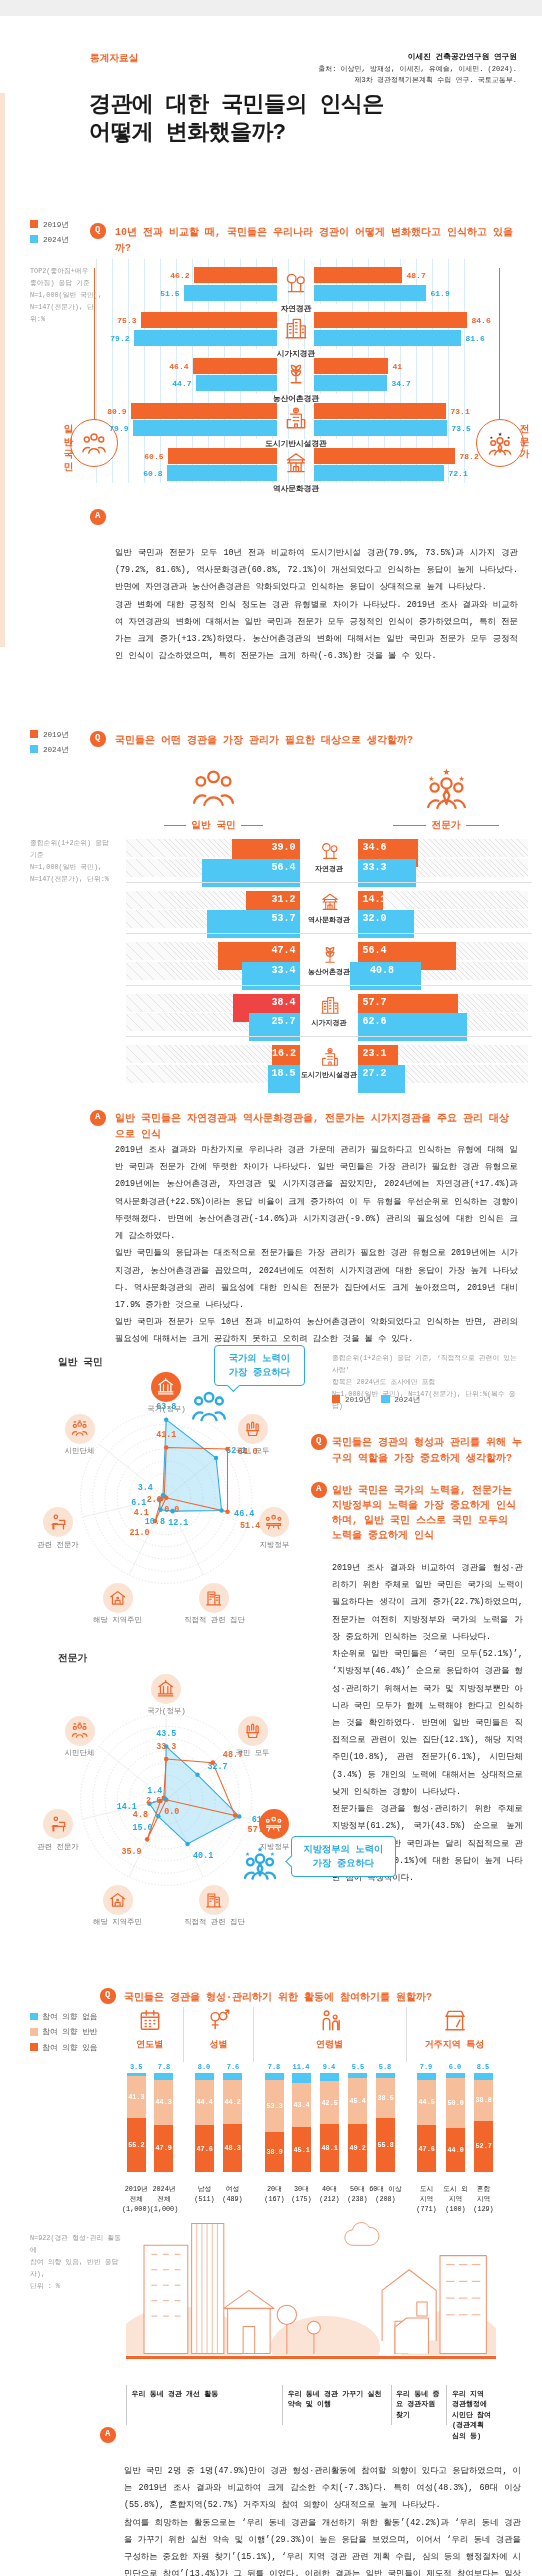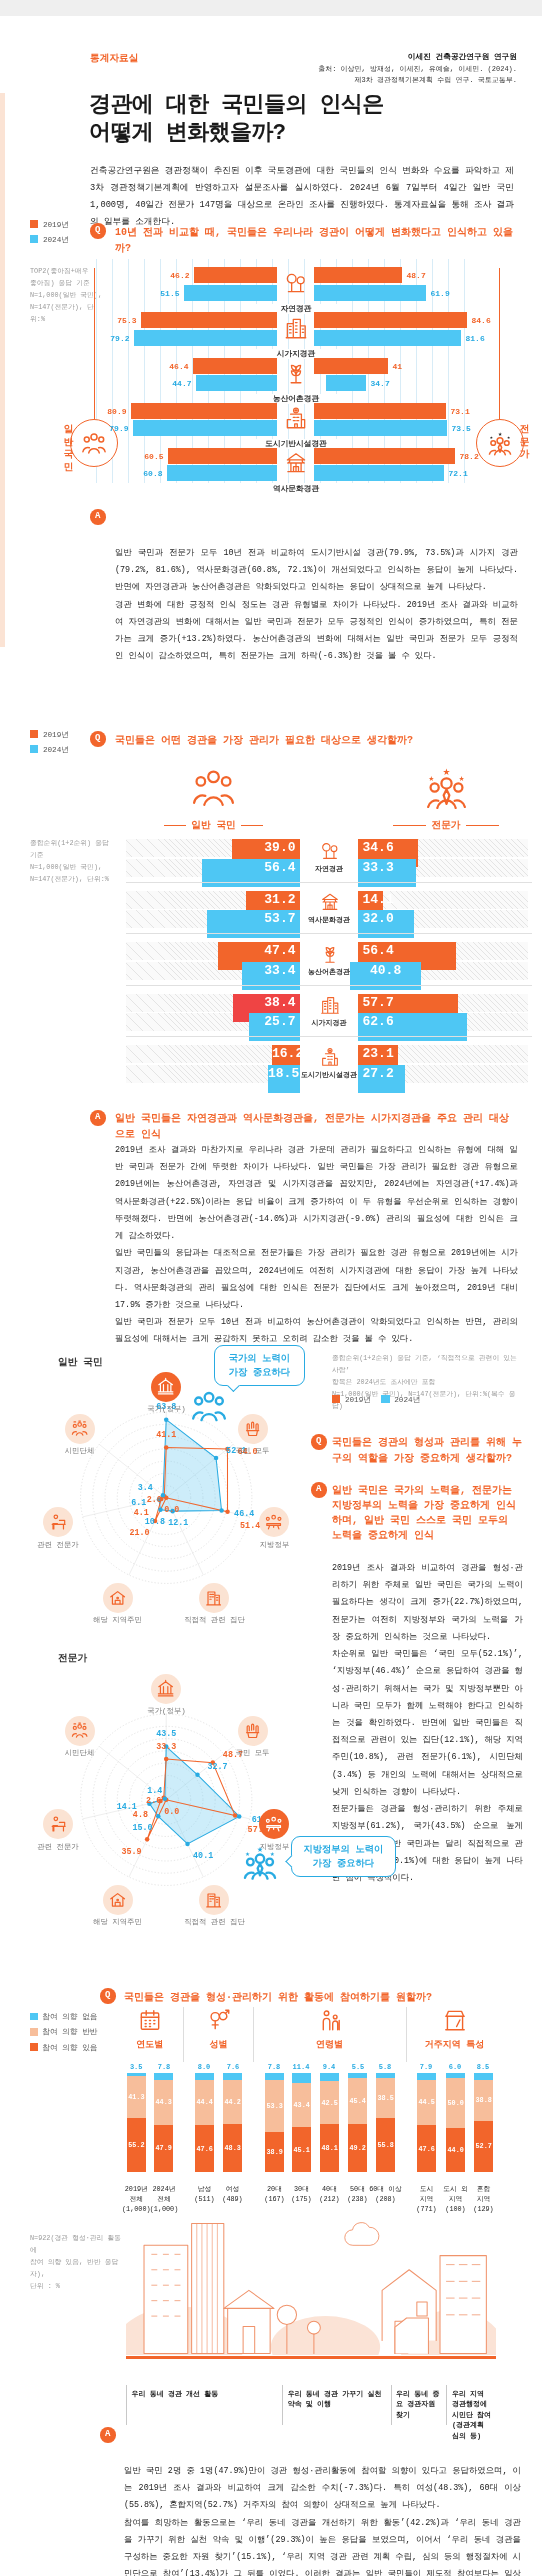--- a/index.html
+++ b/index.html
@@ -35,31 +35,31 @@
            display:flex;align-items:center;justify-content:center;}
   .pintxt{position:absolute;top:165px;width:11px;font-size:9.7px;font-weight:bold;color:#F2652B;line-height:1.3;
           word-break:break-all;text-align:center;}
   
   #c2head{position:absolute;left:0;top:747px;width:543px;height:64px;}
   .c2g{position:absolute;text-align:center;color:#F2652B;}
   .c2gl{display:flex;align-items:center;font-weight:bold;font-size:9.7px;margin-top:3.9px;}
   .c2gl .ln{flex:1;height:0.6px;background:#F2652B;margin:0 5.2px;}
   #chart2{position:absolute;left:126px;top:818px;width:406px;height:261px;}
   .track{position:absolute;height:18px;background:repeating-linear-gradient(45deg,#e4e4e4 0 0.6px,#fafafa 0.6px 3.9px);}
-  .nb{position:absolute;height:28px;line-height:18px;color:#fff;font-weight:bold;font-size:13px;box-sizing:border-box;}
+  .nb{position:absolute;height:28px;line-height:18px;color:#fff;font-weight:bold;font-size:10px;box-sizing:border-box;}
   .sep{position:absolute;left:0;width:406px;height:0.6px;background:#e0e0e0;}
   .c2icon{position:absolute;left:189px;width:30px;text-align:center;}
   .c2label{position:absolute;left:169px;width:68px;text-align:center;font-size:7px;font-weight:bold;color:#333;}
   
   .radarwrap{position:absolute;left:29px;width:277px;height:287px;}
   .ricon{position:absolute;width:30px;height:30px;border-radius:50%;background:#FBE3D3;color:#F2652B;
          display:flex;align-items:center;justify-content:center;}
   .ricon.hl{background:#F2652B;color:#fff;}
   .rlabel{position:absolute;width:77px;text-align:center;font-size:7.4px;color:#777;}
-  .callout{position:absolute;border:1.3px solid #29ABE2;border-radius:9px;background:#fff;color:#29ABE2;
+  .callout{position:absolute;border:1.3px solid #29ABE2;border-radius:4px;background:#fff;color:#29ABE2;
            font-weight:bold;font-size:9.3px;text-align:center;padding:5.8px 6.4px;line-height:1.5;z-index:3;}
   .callout .tail{position:absolute;width:8.4px;height:8.4px;background:#fff;}
   .tail-b{left:14px;bottom:-5.2px;border-left:1.3px solid #29ABE2;border-bottom:1.3px solid #29ABE2;transform:rotate(-45deg);}
   .tail-l{left:-5.2px;bottom:10.3px;border-left:1.3px solid #29ABE2;border-bottom:1.3px solid #29ABE2;transform:rotate(45deg);}
   .coicon{position:absolute;z-index:2;color:#29ABE2;}
   .fillstar{fill:currentColor;stroke:none;}
   
   #chart4head{position:absolute;left:119px;top:1991px;width:399px;height:57px;}
   .gdiv{position:absolute;top:0;width:0.6px;height:55px;background:#ddd;}
   .ghead{position:absolute;top:0;width:77px;text-align:center;color:#F2652B;}
@@ -87,21 +87,20 @@
 
   <div class="hdr-label">통계자료실</div>
   <div class="hdr-right">
     <div class="b">이세진 건축공간연구원 연구원</div>
     <div>출처: 이상민, 방재성, 이세진, 유예슬, 이세민. (2024).</div>
     <div>제3차 경관정책기본계획 수립 연구. 국토교통부.</div>
   </div>
 
   <h1 class="title pre">경관에 대한 국민들의 인식은
 어떻게 변화했을까?</h1>
-  <p class="intro">건축공간연구원은 경관정책이 추진된 이후 국토경관에 대한 국민들의 인식 변화와 수요를 파악하고 제3차 경관정책기본계획에 반영하고자 설문조사를 실시하였다. 2024년 6월 7일부터 4일간 일반 국민 1,000명, 40일간 전문가 147명을 대상으로 온라인 조사를 진행하였다. 통계자료실을 통해 조사 결과의 일부를 소개한다.</p>
 
   <div id="legend1" class="ylegend" style="left:30px;top:202px;">
       <div><span class="sq" style="background:#F2652B"></span>2019년</div>
       <div><span class="sq" style="background:#4EC7F4"></span>2024년</div>
     </div>
   <span class="badge" style="left:90px;top:207px;">Q</span>
   <div class="qtext" style="left:115px;top:209px;width:403px;">10년 전과 비교할 때, 국민들은 우리나라 경관이 어떻게 변화했다고 인식하고 있을까?</div>
   <div class="note pre" style="left:30px;top:250px;width:77px;">TOP2(좋아짐+매우
 좋아짐) 응답 기준
 N=1,000(일반 국민),
@@ -167,21 +166,21 @@
       <div class="bfl abs" style="top:90px">시가지경관</div>
       <div class="bf" style="top:99px;right:245px;width:84px;background:#F2652B">
         <span class="vl" style="color:#F2652B">46.4</span>
       </div>
       <div class="bf" style="top:116px;right:245px;width:81px;background:#4EC7F4">
         <span class="vl" style="color:#29ABE2">44.7</span>
       </div>
       <div class="bf" style="top:99px;left:288px;width:74px;background:#F2652B">
         <span class="vr" style="color:#F2652B">41</span>
       </div>
-      <div class="bf" style="top:116px;left:300px;width:40px;background:#4EC7F4">
+      <div class="bf" style="top:116px;left:288px;width:73px;background:#4EC7F4">
         <span class="vr" style="color:#29ABE2">34.7</span>
       </div>
       <div class="bfc abs" style="top:101px"><svg width="26" height="26" viewBox="0 0 24 24" fill="none" stroke="#F2652B" stroke-width="1.2" stroke-linecap="round" stroke-linejoin="round">
           <path d="M12 21V6M12 9.5C9 9.5 7.8 7.6 7.8 5c3 0 4.2 1.9 4.2 4.5zM12 9.5c3 0 4.2-1.9 4.2-4.5-3 0-4.2 1.9-4.2 4.5zM12 14.5C9 14.5 7.8 12.6 7.8 10c3 0 4.2 1.9 4.2 4.5zM12 14.5c3 0 4.2-1.9 4.2-4.5-3 0-4.2 1.9-4.2 4.5zM7.5 21h9"></path>
         </svg></div>
       <div class="bfl abs" style="top:135px">농산어촌경관</div>
       <div class="bf" style="top:144px;right:245px;width:146px;background:#F2652B">
         <span class="vl" style="color:#F2652B">80.9</span>
       </div>
       <div class="bf" style="top:161px;right:245px;width:144px;background:#4EC7F4">

